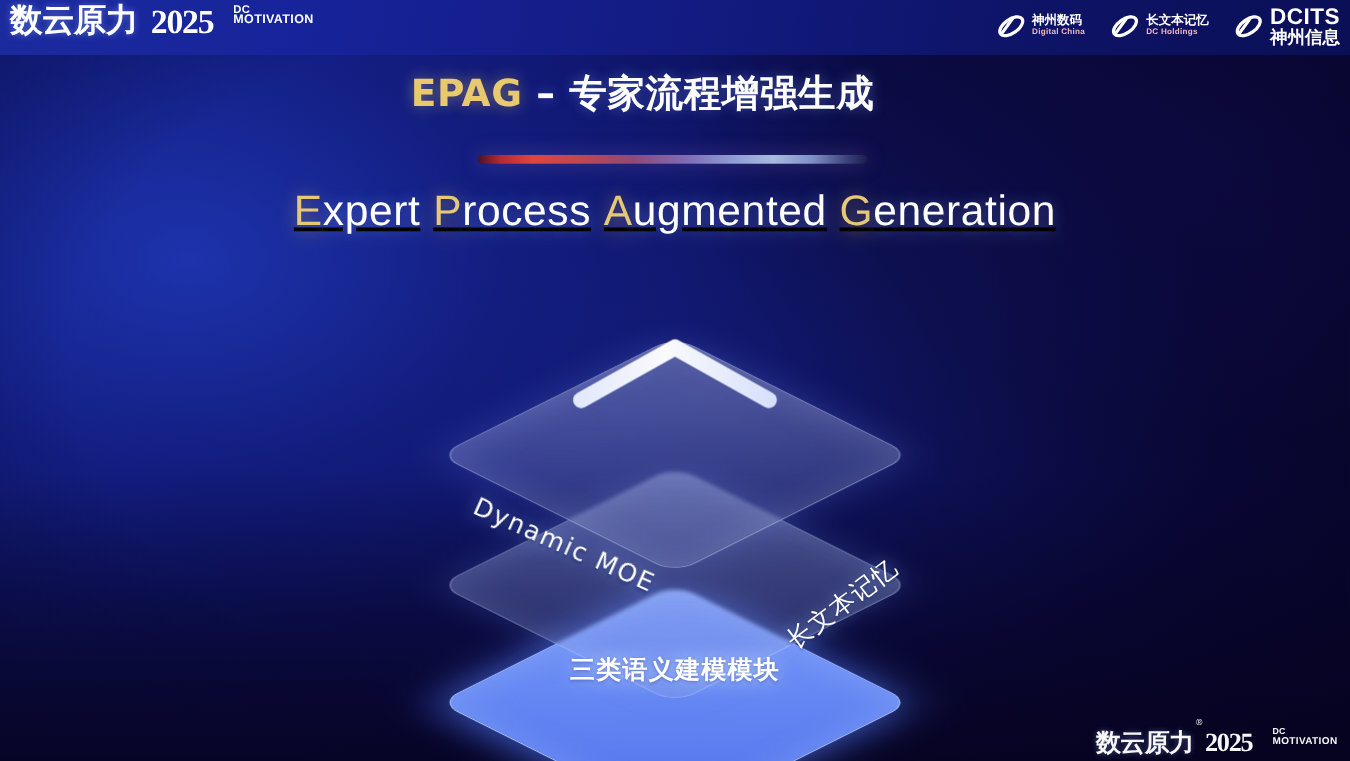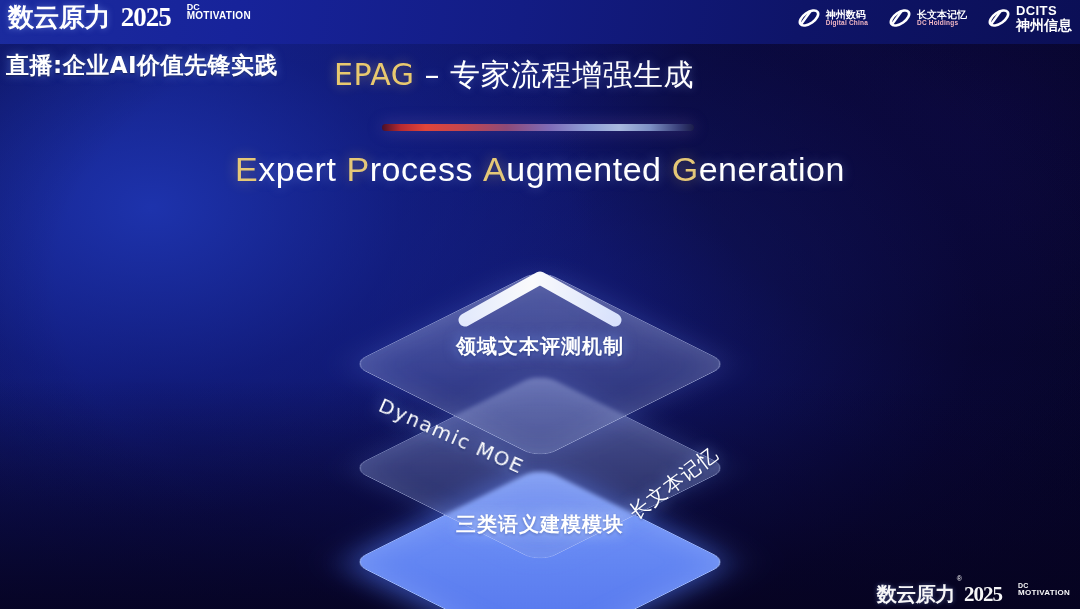--- a/index.html
+++ b/index.html
@@ -90,29 +90,29 @@
   .partner-text { display:flex; flex-direction:column; line-height:1.05; }
   .partner-cn {
     font-size:10px; font-weight:700; color:#ffffff; white-space:nowrap;
     font-family:"DejaVu Sans","Liberation Sans",sans-serif;
   }
   .partner-en {
     font-size:6.5px; font-weight:700; color:#f2b7c4; white-space:nowrap;
     letter-spacing:0.2px;
   }
   .partner-brand {
-    font-size:13px; font-weight:700; color:#ffffff; letter-spacing:0.4px;
+    font-size:18px; font-weight:700; color:#ffffff; letter-spacing:0.4px;
     line-height:1.05;
   }
 
   
   #main-title {
     position:absolute; top:55px; left:0; width:948px;
     text-align:center;
-    font-size:30px; font-weight:400; white-space:nowrap;
+    font-size:30px; font-weight:700; white-space:nowrap;
     font-family:"DejaVu Sans","Liberation Sans",sans-serif;
     letter-spacing:0.5px;
     z-index:5;
     padding-left:80px;
   }
   #main-title .gold {
     color:#e9c96f;
     text-shadow:0 0 12px rgba(233,201,111,0.45);
   }
   #main-title .white {
@@ -133,20 +133,21 @@
   }
 
   
   #subtitle-en {
     position:absolute; top:150px; left:0; width:1080px;
     text-align:center; white-space:nowrap;
     font-size:34px; font-weight:400;
     font-family:"Liberation Sans","DejaVu Sans",sans-serif;
     letter-spacing:0.5px;
     z-index:5;
+    text-decoration:underline;
   }
   #subtitle-en .cap {
     color:#e6c877;
     text-shadow:0 0 14px rgba(230,200,119,0.45);
   }
   #subtitle-en .rest {
     color:#ffffff;
     text-shadow:0 0 12px rgba(150,180,255,0.4);
   }
   #subtitle-en .word { margin-right:0.30em; }
@@ -250,21 +251,21 @@
   }
   #caption-mid-right {
     right:96px; top:210px;
     font-size:20px; font-weight:400; letter-spacing:1px;
     transform:rotate(-37deg);
     transform-origin:right center;
     text-shadow:0 0 14px rgba(140,175,255,0.75), 0 1px 3px rgba(10,20,70,0.55);
   }
   #caption-bot {
     left:50%; transform:translateX(-50%);
-    top:283px;
+    top:294px;
     font-size:20px; font-weight:700; letter-spacing:1px;
     text-shadow:0 0 16px rgba(200,222,255,0.9), 0 1px 3px rgba(20,40,120,0.55);
   }
 
   
   #brand-watermark {
     position:absolute; right:10px; bottom:4px;
     z-index:7; opacity:0.97;
   }
   #brand-watermark .brand-cn { font-size:20px; text-shadow:0 0 5px rgba(150,180,255,0.45); }
@@ -283,21 +284,20 @@
   <div id="brand-top" class="brand-lockup">
     <span class="brand-cn">数云原力</span>
     <span class="brand-reg">®</span>
     <span class="brand-year">2025</span>
     <span class="brand-dc">
       <span class="brand-dc-1">DC</span>
       <span class="brand-dc-2">MOTIVATION</span>
     </span>
   </div>
 
-  <div id="live-subtitle">直播:企业AI价值先锋实践</div>
 
   <div id="partner-logos">
 
     <div class="partner-logo">
       <span class="swoosh">
         <svg width="24" height="24" viewBox="0 0 24 24">
           <ellipse cx="12" cy="12" rx="10.5" ry="5.5" fill="none" stroke="#ffffff" stroke-width="2.6" transform="rotate(-35 12 12)"></ellipse>
           <path d="M5 17 L13 6" stroke="#ffffff" stroke-width="2.4" stroke-linecap="round" fill="none"></path>
         </svg>
       </span>
@@ -363,21 +363,20 @@
       <defs>
         <linearGradient id="chevGrad" x1="0" y1="0" x2="1" y2="0">
           <stop offset="0%" stop-color="#e8eeff"></stop>
           <stop offset="45%" stop-color="#ffffff"></stop>
           <stop offset="100%" stop-color="#dde6ff"></stop>
         </linearGradient>
       </defs>
       <path d="M8 54 L83 12 L158 54" fill="none" stroke="url(#chevGrad)" stroke-width="13" stroke-linecap="round" stroke-linejoin="round" opacity="0.97"></path>
     </svg>
 
-    <div id="caption-top" class="layer-caption">领域文本评测机制</div>
 
     <div id="caption-mid-left" class="layer-caption">Dynamic MOE</div>
 
     <div id="caption-mid-right" class="layer-caption">长文本记忆</div>
 
     <div id="caption-bot" class="layer-caption">三类语义建模模块</div>
 
   </div>
 
   <div id="vignette"></div>

